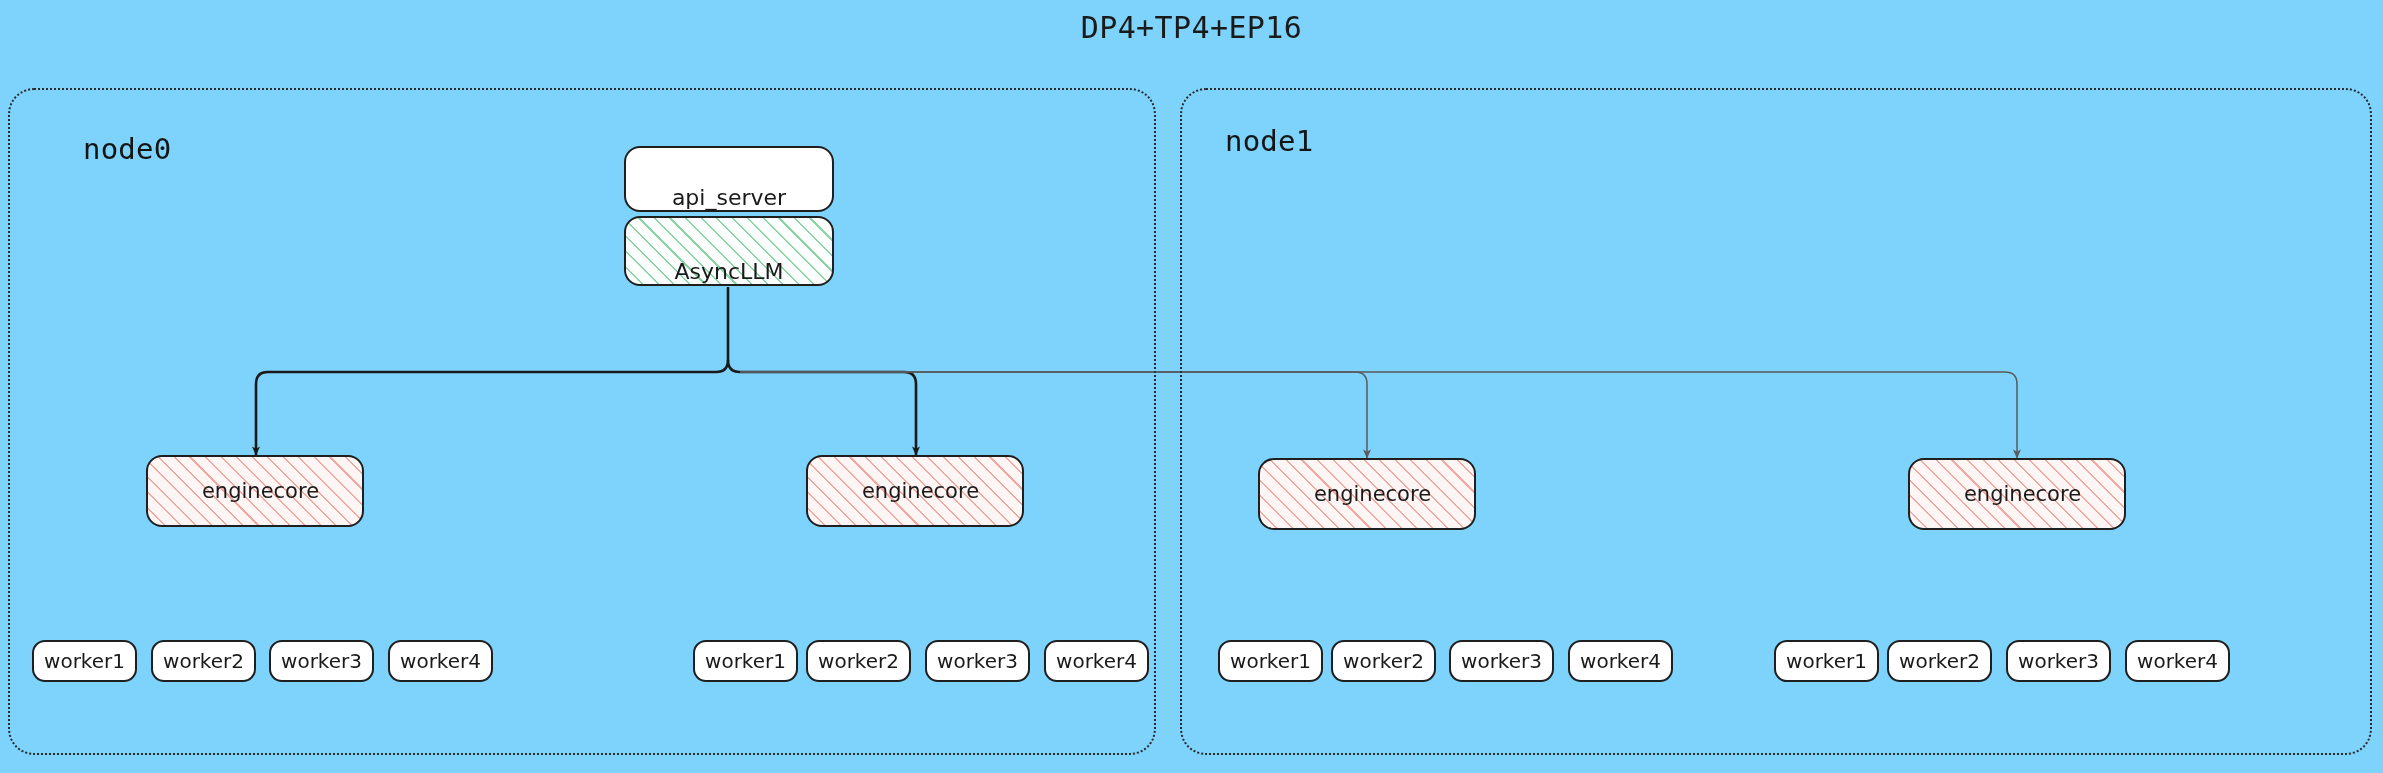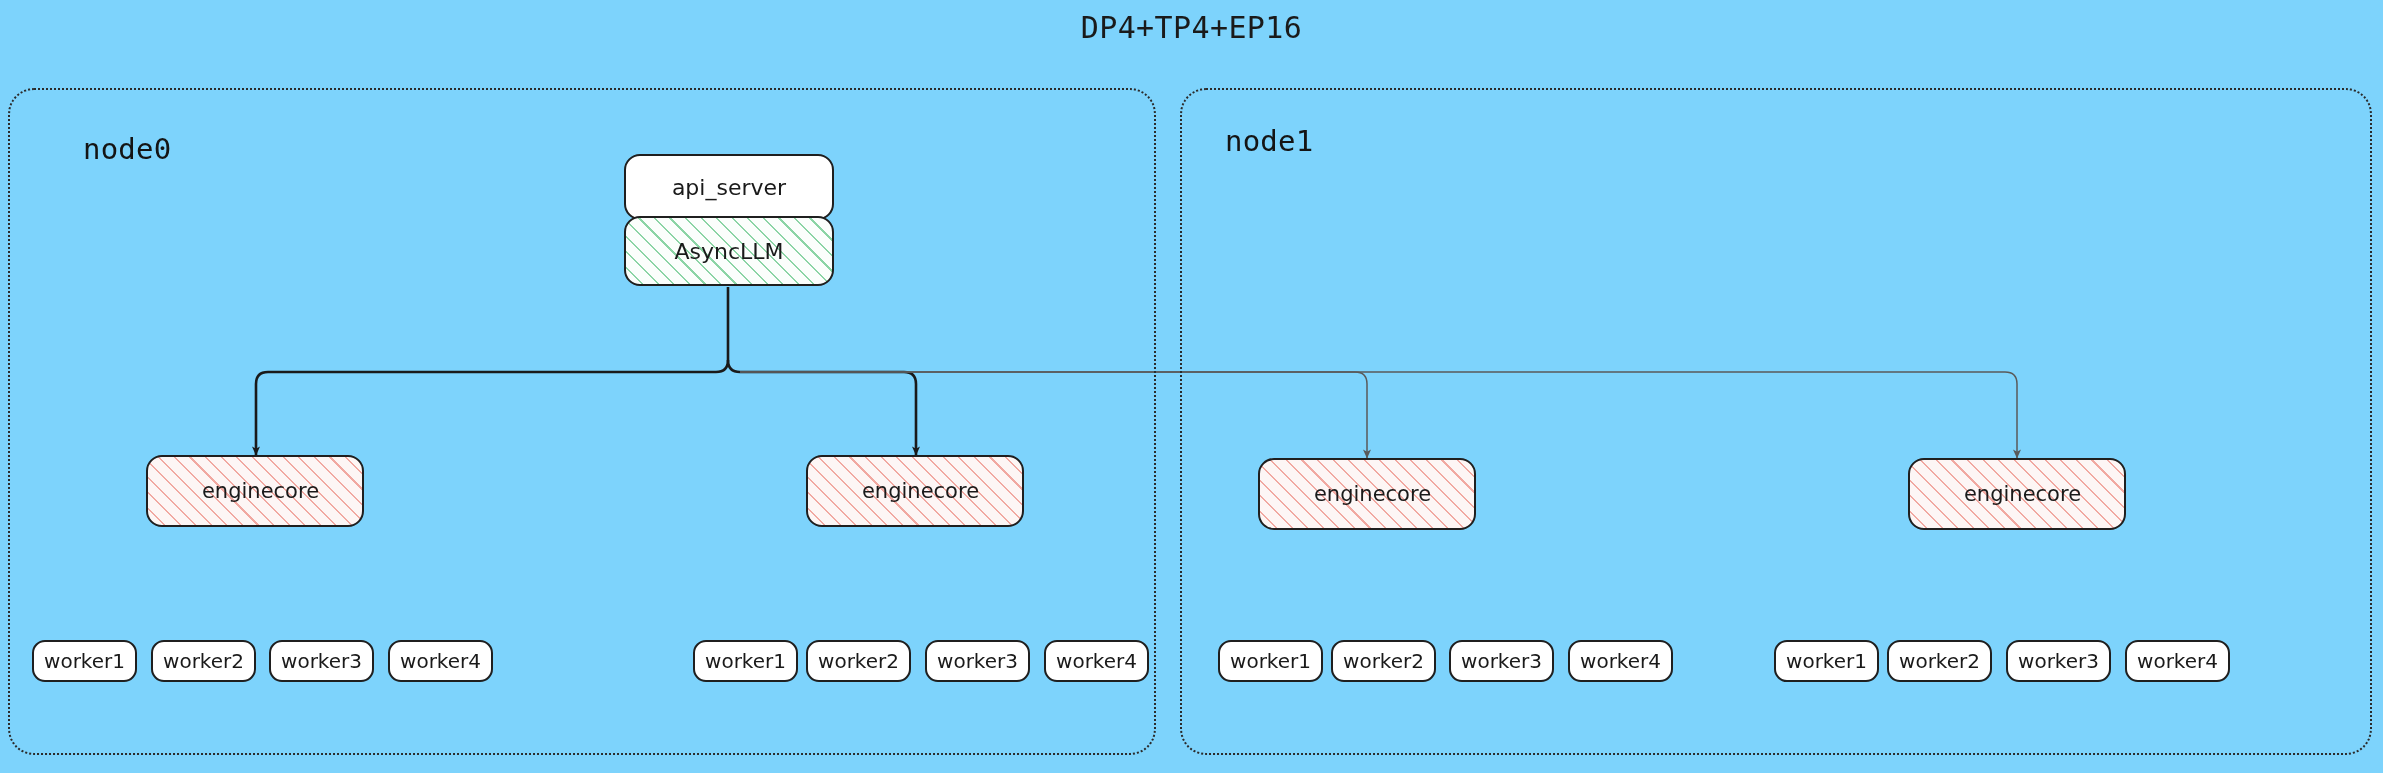--- a/index.html
+++ b/index.html
@@ -74,20 +74,21 @@
     border-radius: 16px;
     font-size: 22px;
     background-color: #fbfefc;
     background-image: repeating-linear-gradient(
       45deg,
       rgba(120, 205, 150, 0.85) 0px,
       rgba(120, 205, 150, 0.85) 1.6px,
       rgba(255,255,255,0) 1.6px,
       rgba(255,255,255,0) 11px
     );
+    align-items: flex-end;
   }
 
   
   .box-enginecore {
     border-radius: 16px;
     font-size: 21px;
     background-color: #fdf6f5;
     background-image: repeating-linear-gradient(
       45deg,
       rgba(236, 136, 126, 0.7) 0px,
@@ -142,21 +143,21 @@
     <path d="M728,360 Q728,372 740,372 L904,372 Q916,372 916,384 L916,455" fill="none" stroke="#1a1a1a" stroke-width="2.6" stroke-linejoin="round" marker-end="url(#arrowStrong)"></path>
 
     <path d="M740,372 L1355,372 Q1367,372 1367,384 L1367,458" fill="none" stroke="#5a5a5a" stroke-width="1.5" stroke-linejoin="round" marker-end="url(#arrowFaint)"></path>
 
     <path d="M740,372 L2005,372 Q2017,372 2017,384 L2017,458" fill="none" stroke="#5a5a5a" stroke-width="1.5" stroke-linejoin="round" marker-end="url(#arrowFaint)"></path>
   </svg>
 
   <div class="node-box" style="left:8px; top:88px; width:1148px; height:667px;"></div>
   <div class="node-label" style="left:43px; top:132px;margin-left:40px;">node0</div>
 
-  <div class="nodebox box-api" style="left:624px; top:154px; width:210px; height:66px;">
+  <div class="nodebox box-api" style="left:624px; top:146px; width:210px; height:66px;align-items:flex-end;">
     <span>api_server</span>
   </div>
 
   <div class="nodebox box-async" style="left:624px; top:216px; width:210px; height:70px;">
     <span>AsyncLLM</span>
   </div>
 
   <div class="nodebox box-enginecore" style="left:146px; top:455px; width:218px; height:72px;">
     <span>enginecore</span>
   </div>

